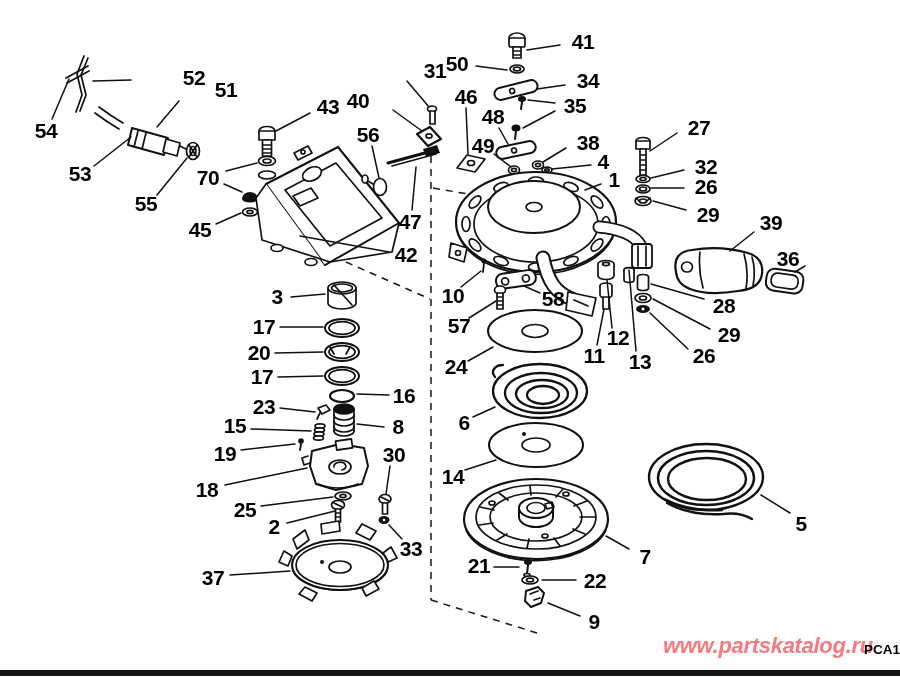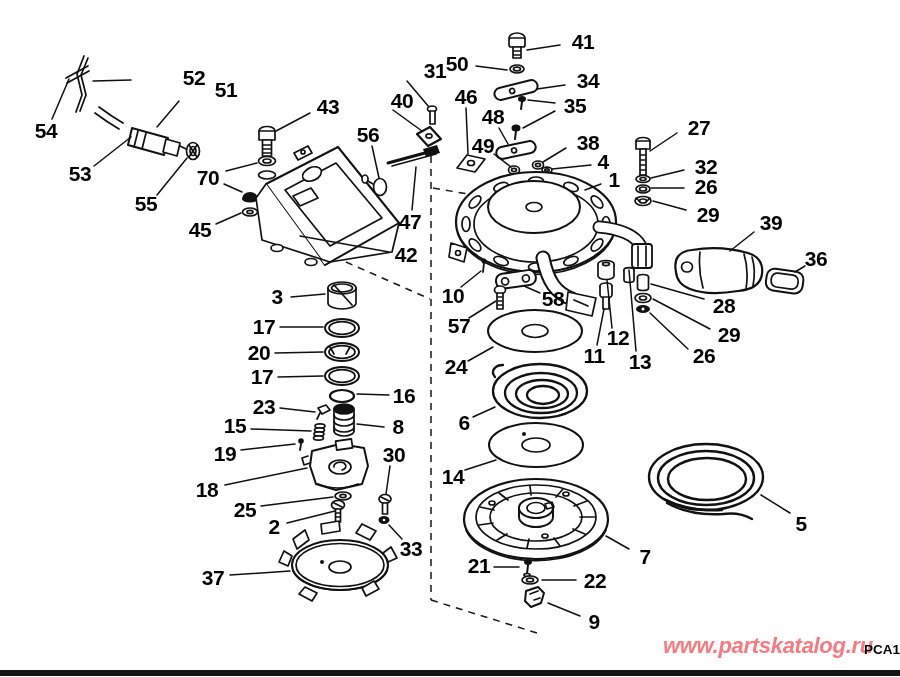--- a/index.html
+++ b/index.html
@@ -413,21 +413,21 @@
         <line x1="790" y1="513" x2="761" y2="495"></line>
         <line x1="580" y1="616" x2="548" y2="603"></line>
       </g>
 </svg>
 
 <div id="callout-layer">
       <div class="callout" style="left: 583px; top: 42px;">41</div>
       <div class="callout" style="left: 457px; top: 64px;">50</div>
       <div class="callout" style="left: 395px; top: 71px; margin-left: 40px;">31</div>
       <div class="callout" style="left: 588px; top: 81px;">34</div>
-      <div class="callout" style="left: 402px; top: 101px;">40</div>
+      <div class="callout" style="left: 358px; top: 101px;">40</div>
       <div class="callout" style="left: 575px; top: 106px;">35</div>
       <div class="callout" style="left: 150px; top: 78px; margin-left: 44px;">52</div>
       <div class="callout" style="left: 186px; top: 90px; margin-left: 40px;">51</div>
       <div class="callout" style="left: 46px; top: 131px;">54</div>
       <div class="callout" style="left: 328px; top: 107px;">43</div>
       <div class="callout" style="left: 368px; top: 135px;">56</div>
       <div class="callout" style="left: 466px; top: 97px;">46</div>
       <div class="callout" style="left: 493px; top: 117px;">48</div>
       <div class="callout" style="left: 699px; top: 128px;">27</div>
       <div class="callout" style="left: 588px; top: 143px;">38</div>
@@ -436,21 +436,21 @@
       <div class="callout" style="left: 706px; top: 167px;">32</div>
       <div class="callout" style="left: 80px; top: 174px;">53</div>
       <div class="callout" style="left: 208px; top: 178px;">70</div>
       <div class="callout" style="left: 614px; top: 180px;">1</div>
       <div class="callout" style="left: 706px; top: 187px;">26</div>
       <div class="callout" style="left: 146px; top: 204px;">55</div>
       <div class="callout" style="left: 708px; top: 215px;">29</div>
       <div class="callout" style="left: 771px; top: 223px;">39</div>
       <div class="callout" style="left: 200px; top: 230px;">45</div>
       <div class="callout" style="left: 410px; top: 222px;">47</div>
-      <div class="callout" style="left: 816px; top: 259px;">36</div>
+      <div class="callout" style="left: 788px; top: 259px;">36</div>
       <div class="callout" style="left: 406px; top: 255px;">42</div>
       <div class="callout" style="left: 277px; top: 297px;">3</div>
       <div class="callout" style="left: 453px; top: 296px;">10</div>
       <div class="callout" style="left: 553px; top: 299px;">58</div>
       <div class="callout" style="left: 724px; top: 306px;">28</div>
       <div class="callout" style="left: 264px; top: 327px;">17</div>
       <div class="callout" style="left: 459px; top: 326px;">57</div>
       <div class="callout" style="left: 618px; top: 338px;">12</div>
       <div class="callout" style="left: 729px; top: 335px;">29</div>
       <div class="callout" style="left: 640px; top: 362px;">13</div>

